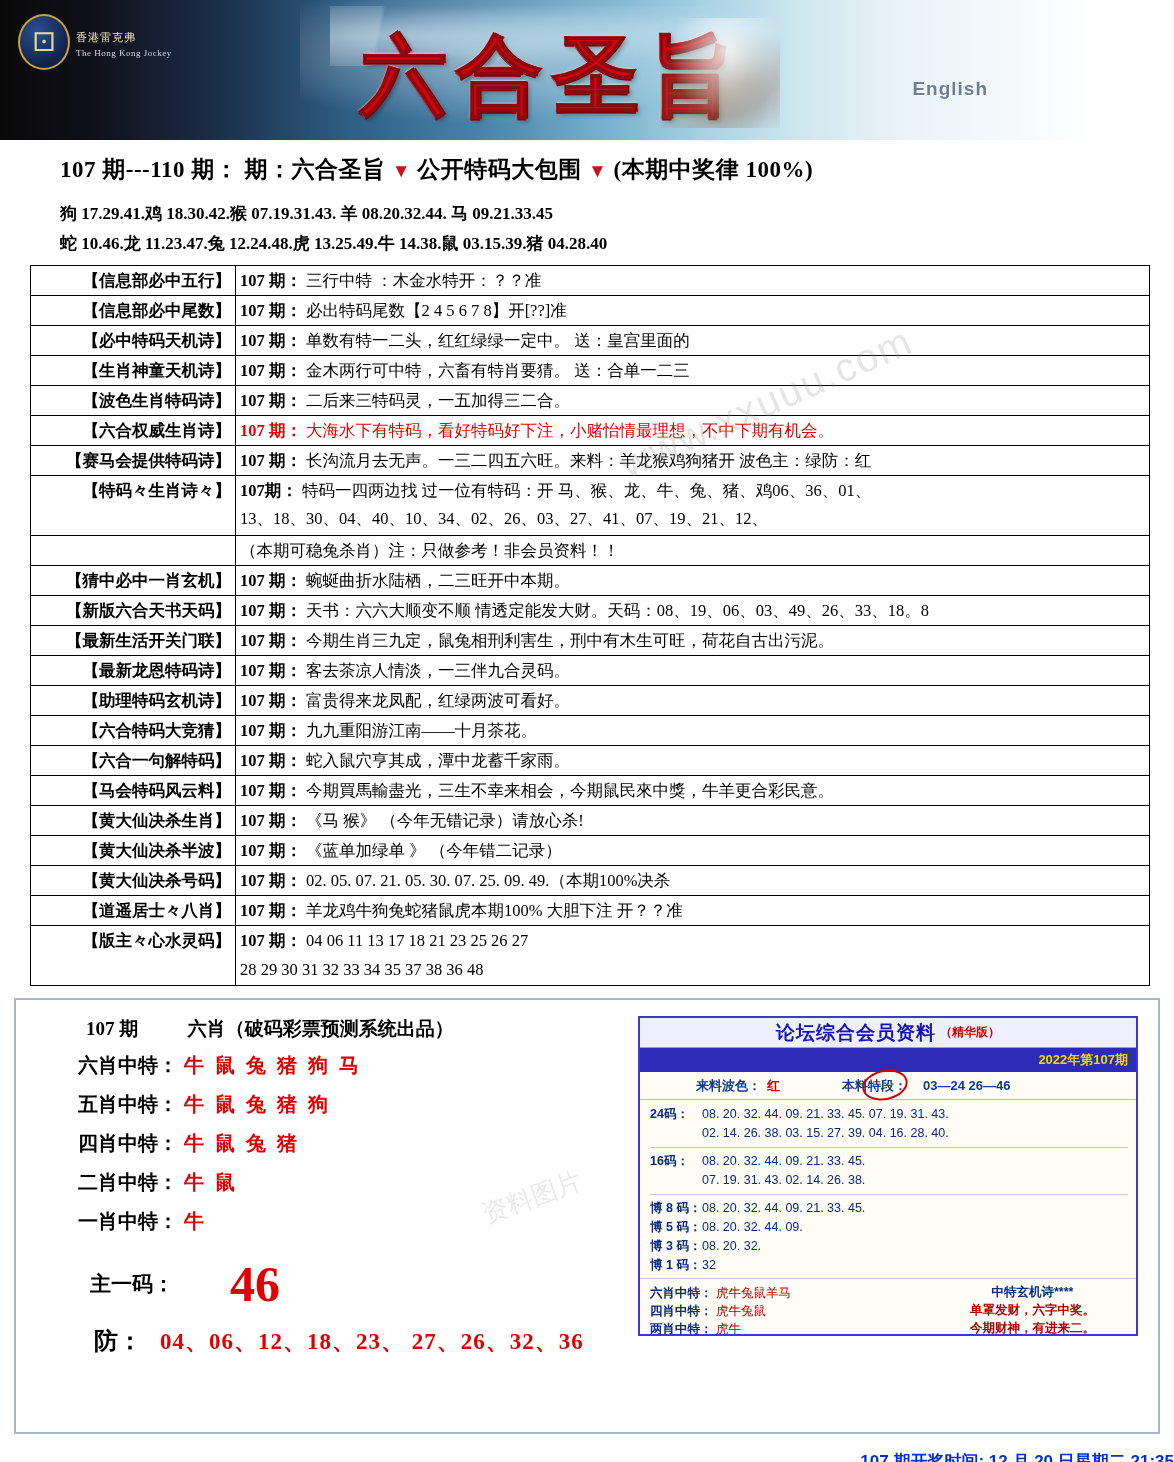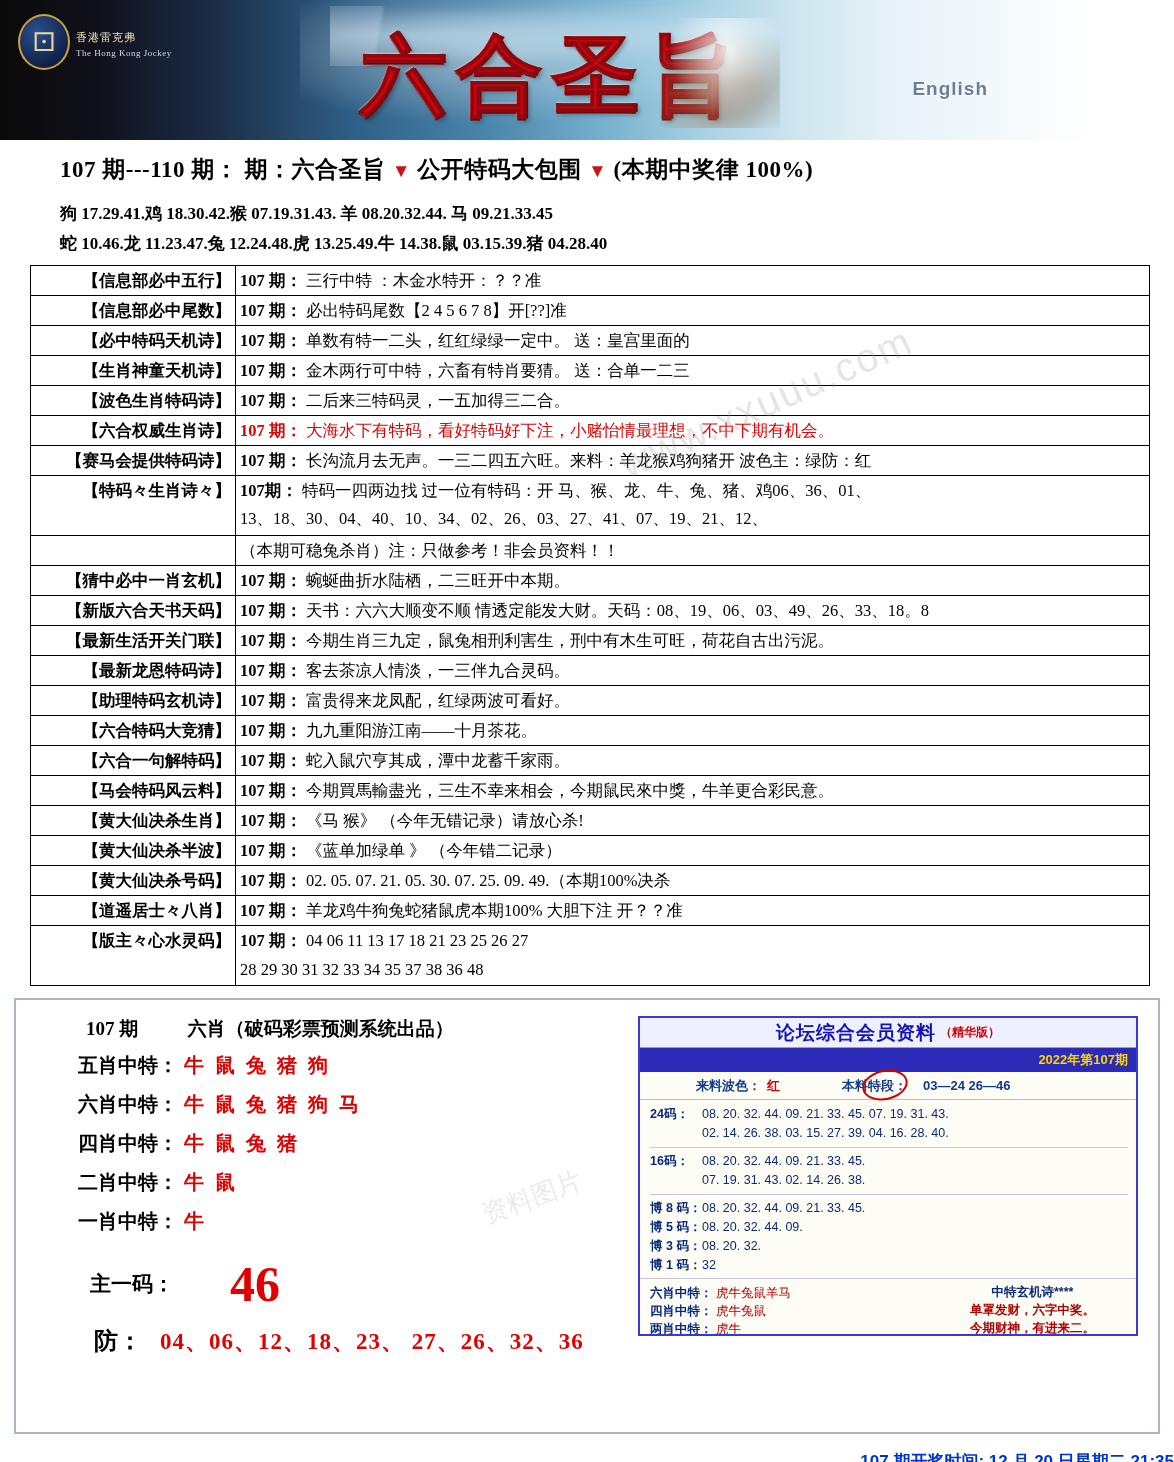--- a/index.html
+++ b/index.html
@@ -437,24 +437,24 @@
 <div class="bottom">
 
   <div class="bottom-left">
     <div class="bl-title">
       <span>107 期</span>
       <span class="gap"></span>
       <span>六肖（破码彩票预测系统出品）</span>
     </div>
 
     <div class="bl-line">
+      <span>六肖中特：</span><span class="nums">牛 鼠 兔 猪 狗 马</span>
+    </div>
+    <div class="bl-line">
       <span>五肖中特：</span><span class="nums">牛 鼠 兔 猪 狗</span>
-    </div>
-    <div class="bl-line">
-      <span>六肖中特：</span><span class="nums">牛 鼠 兔 猪 狗 马</span>
     </div>
     <div class="bl-line">
       <span>四肖中特：</span><span class="nums">牛 鼠 兔 猪</span>
     </div>
     <div class="bl-line">
       <span>二肖中特：</span><span class="nums">牛 鼠</span>
     </div>
     <div class="bl-line">
       <span>一肖中特：</span><span class="nums">牛</span>
     </div>

